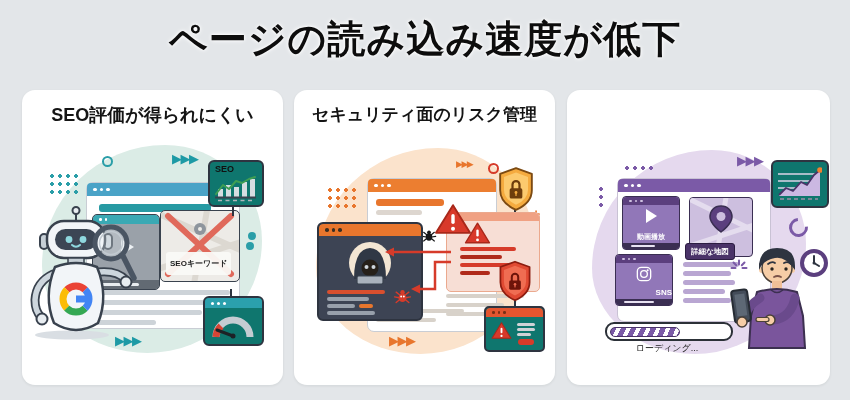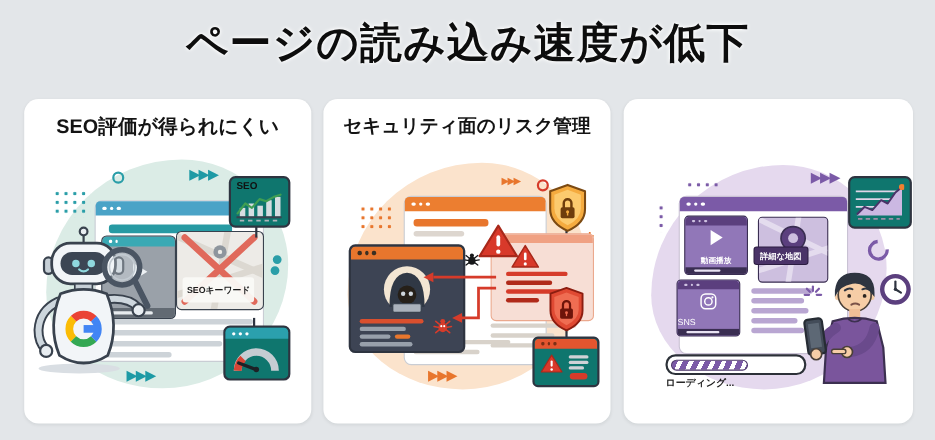--- a/index.html
+++ b/index.html
@@ -316,34 +316,34 @@
 
   <div class="abs" style="left:122px;top:107px;width:62px;height:58px;z-index:2;border:1.5px solid #3a2e52;border-radius:4px;background:#cdbfdf;overflow:hidden">
     <div class="abs" style="left:-10px;top:16px;width:90px;height:5px;background:#e4dcee;transform:rotate(26deg)"></div>
     <div class="abs" style="left:-10px;top:34px;width:90px;height:5px;background:#e4dcee;transform:rotate(-18deg)"></div>
     <div class="abs" style="left:28px;top:-6px;width:5px;height:80px;background:#e4dcee;transform:rotate(9deg)"></div>
     <svg class="abs" style="left:19px;top:6px" width="24" height="30" viewBox="0 0 24 30">
       <path d="M12 2 C5 2 1 7 1 13 C1 20 12 28 12 28 C12 28 23 20 23 13 C23 7 19 2 12 2 Z" fill="#5b3f7e" stroke="#3a2e52" stroke-width="1.5"></path>
       <circle cx="12" cy="12.5" r="4.5" fill="#cdbfdf"></circle>
     </svg>
   </div>
-  <div class="abs" style="left:118px;top:134px;z-index:3;background:#4a3368;border:1px solid #2c1d42;color:#fff;font-size:7.5px;font-weight:bold;padding:2.5px 5px;border-radius:3px">詳細な地図</div>
+  <div class="abs" style="left:118px;top:153px;z-index:3;background:#4a3368;border:1px solid #2c1d42;color:#fff;font-size:7.5px;font-weight:bold;padding:2.5px 5px;border-radius:3px">詳細な地図</div>
 
   <div class="abs" style="left:48px;top:164px;width:56px;height:50px;z-index:2;border:1.5px solid #3a2e52;border-radius:4px;background:#9177b8;overflow:hidden">
     <div class="whead" style="background:#5b3f7e;height:8px">
       <span class="wdot" style="width:2.5px;height:2.5px;background:#cfc3e2"></span>
         <span class="wdot" style="width:2.5px;height:2.5px;background:#cfc3e2"></span>
         <span class="wdot" style="width:2.5px;height:2.5px;background:#cfc3e2"></span>
     </div>
     <svg class="abs" style="left:20px;top:11px" width="16" height="16" viewBox="0 0 24 24">
       <rect x="2" y="2" width="20" height="20" rx="6" fill="none" stroke="#fff" stroke-width="2"></rect>
       <circle cx="12" cy="12" r="5" fill="none" stroke="#fff" stroke-width="2"></circle>
       <circle cx="17.5" cy="6.5" r="1.5" fill="#fff"></circle>
     </svg>
-    <div class="abs" style="left:0;bottom:8px;width:100%;text-align:left;font-size:8px;font-weight:normal;color:#fff">SNS</div>
+    <div class="abs" style="left:0;bottom:8px;width:100%;text-align:right;font-size:8px;font-weight:bold;color:#fff">SNS</div>
     <div class="abs" style="left:0;bottom:0;width:100%;height:6px;background:#3a2e52">
       <div class="ln" style="left:8px;top:2px;width:30px;height:2px;background:#e8e2f2"></div>
     </div>
   </div>
 
   <div class="ln" style="left:116px;top:172px;width:56px;height:4.5px;background:#b9a6d2;z-index:2"></div>
   <div class="ln" style="left:116px;top:181px;width:48px;height:4.5px;background:#b9a6d2;z-index:2"></div>
   <div class="ln" style="left:116px;top:190px;width:52px;height:4.5px;background:#b9a6d2;z-index:2"></div>
   <div class="ln" style="left:116px;top:199px;width:42px;height:4.5px;background:#b9a6d2;z-index:2"></div>
   <div class="ln" style="left:116px;top:208px;width:48px;height:4.5px;background:#b9a6d2;z-index:2"></div>
@@ -386,14 +386,14 @@
   <svg class="abs" style="left:232px;top:158px;z-index:3" width="30" height="30" viewBox="0 0 30 30">
     <circle cx="15" cy="15" r="12" fill="#fff" stroke="#5b3f7e" stroke-width="4"></circle>
     <line x1="15" y1="15" x2="15" y2="8" stroke="#2e3440" stroke-width="2" stroke-linecap="round"></line>
     <line x1="15" y1="15" x2="20" y2="18" stroke="#2e3440" stroke-width="2" stroke-linecap="round"></line>
     <circle cx="15" cy="15" r="1.5" fill="#2e3440"></circle>
   </svg>
 
   <div class="abs" style="left:38px;top:232px;width:124px;height:15px;z-index:2;background:#fff;border:2px solid #2c3138;border-radius:9px">
     <div class="abs" style="left:3px;top:2.5px;width:68px;height:8px;border:1px solid #4a3368;border-radius:5px;background:repeating-linear-gradient(115deg,#7b5aa7 0 5px,#ffffff 5px 9px)"></div>
   </div>
-  <div class="abs" style="left:38px;top:252px;width:124px;font-size:9px;font-weight:bold;color:#1a1a1a">ローディング...</div>
+  <div class="abs" style="left:38px;top:252px;width:124px;text-align:center;font-size:9px;font-weight:normal;color:#1a1a1a">ローディング...</div>
 </section>
 
 </body></html>

